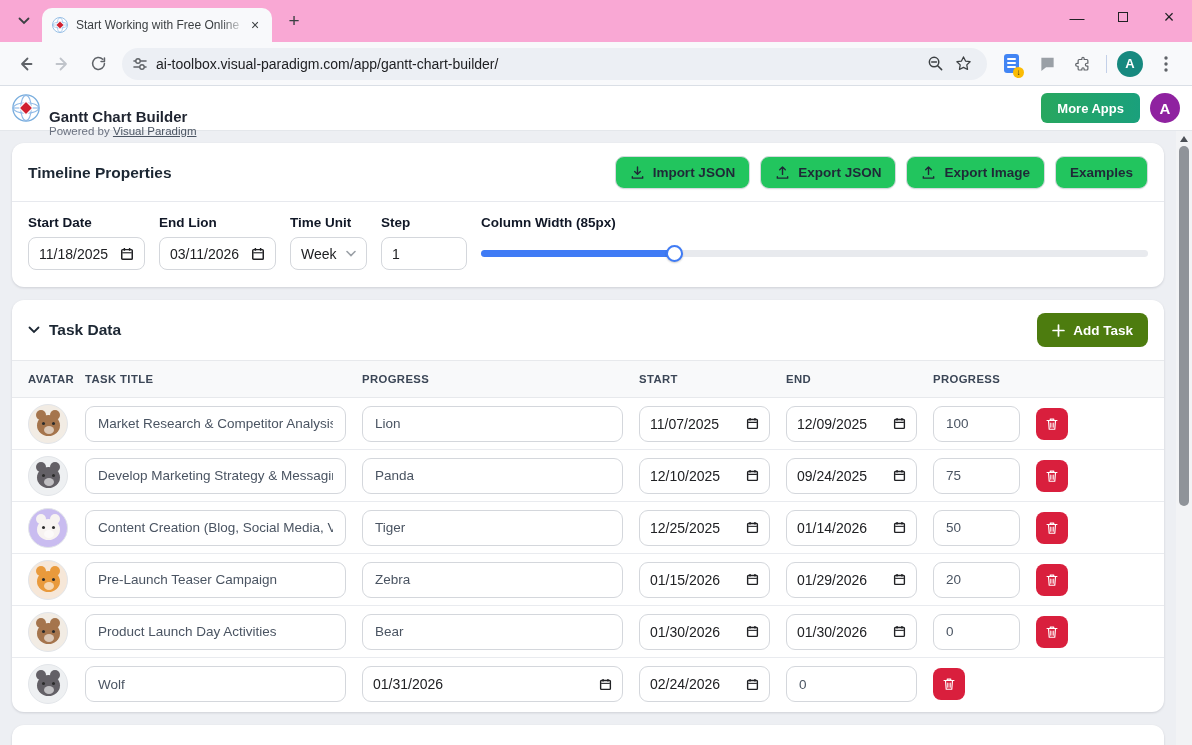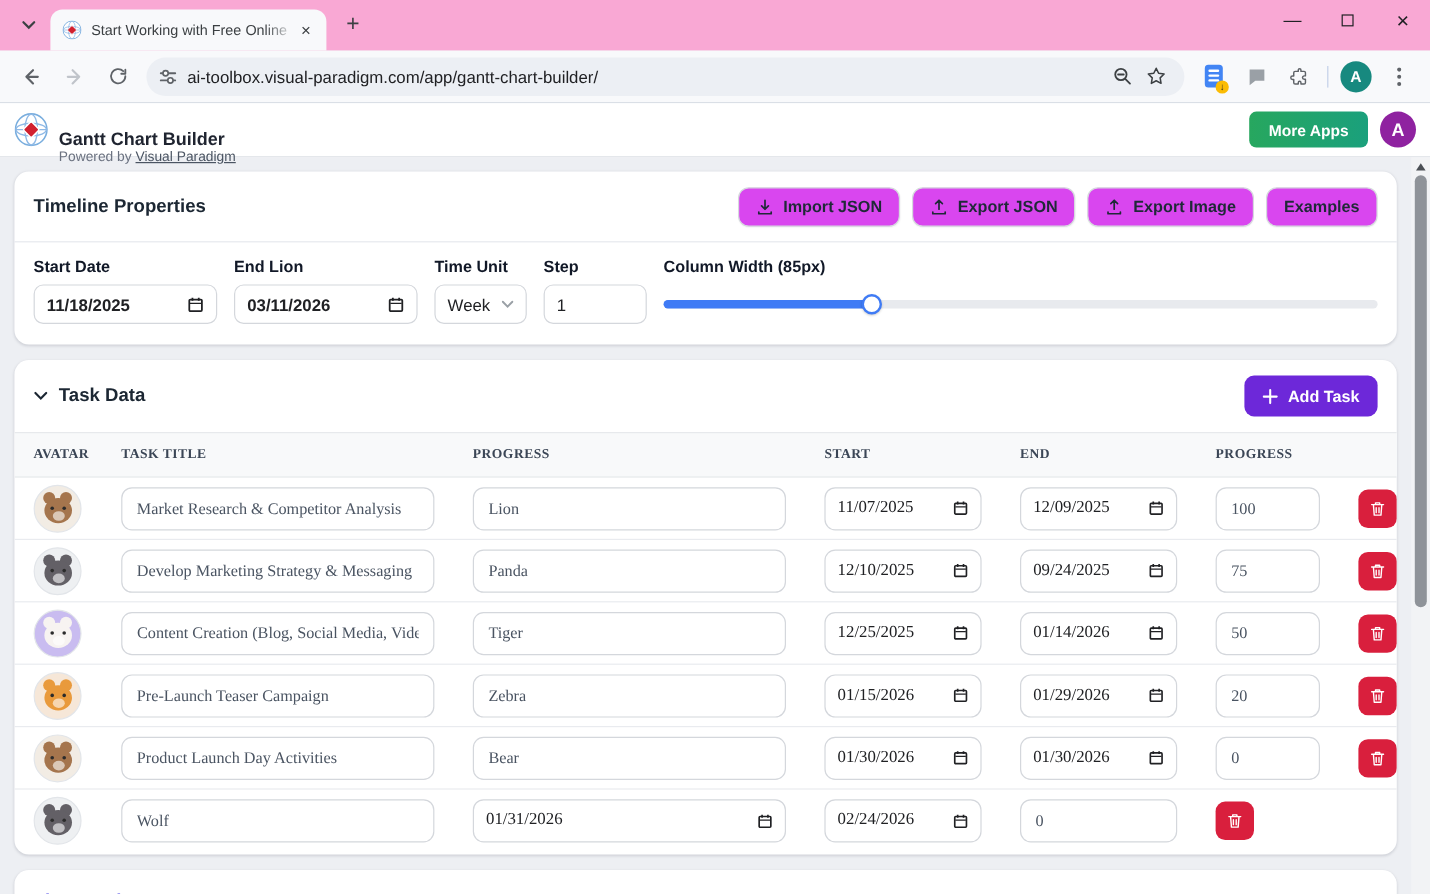--- a/index.html
+++ b/index.html
@@ -59,48 +59,48 @@
     font-weight:700; display:flex; align-items:center; justify-content:center; cursor:pointer; }
 
   
   .page { position:relative; height:614px; padding:12px 28px 0 12px; }
   .card { background:#fff; border-radius:12px; box-shadow:0 1px 2px rgba(16,24,40,.05),0 1px 3px rgba(16,24,40,.09); }
 
   .card-head { display:flex; justify-content:space-between; align-items:center; padding:13px 16px 12px;
     border-bottom:1px solid #e7e9ee; }
   .section-title { font-size:15.5px; font-weight:700; color:#1c2733; }
   .head-btns { display:flex; gap:10px; }
-  .btn-outline { height:33px; display:flex; align-items:center; gap:8px; padding:0 14px; background:#d946ef;
+  .btn-outline { height:33px; display:flex; align-items:center; gap:8px; padding:0 14px; background:#22c55e;
     border:1px solid #d6d9de; border-radius:9px; font-size:13.5px; font-weight:600; color:#1f2937;
     cursor:pointer; font-family:inherit; box-shadow:0 1px 1px rgba(16,24,40,.04); }
 
   .form-row { display:flex; gap:14px; padding:13px 16px 17px; }
   .field { display:flex; flex-direction:column; }
   .field-label { font-size:13.5px; font-weight:700; color:#111827; margin-bottom:7px; }
   .control { height:33px; border:1px solid #d4d7dc; border-radius:8px; background:#fff; display:flex;
     align-items:center; padding:0 10px; font-size:14px; color:#202124; }
   .date-control { justify-content:space-between; cursor:text; }
-  .w-date { width:153px;font-weight:bold; } .w-unit { width:77px; } .w-step { width:86px; }
+  .w-date { width:117px; } .w-unit { width:77px; } .w-step { width:86px; }
   .select-control { justify-content:space-between; cursor:pointer; }
   .field-grow { flex:1; }
   .slider-wrap { position:relative; height:33px; display:flex; align-items:center; cursor:pointer; }
   .slider-track { width:100%; height:7px; border-radius:4px; background:#e8eaee; position:relative; }
   .slider-fill { height:7px; border-radius:4px; background:#3f7bf5; width:29%; }
   .slider-thumb { position:absolute; top:-5px; width:17px; height:17px; border-radius:50%; background:#fff;
     border:2px solid #3f7bf5; box-shadow:0 1px 2px rgba(0,0,0,.2); }
 
   
   .tasks-card { margin-top:13px; overflow:hidden; padding-bottom:2px; }
   .tasks-head { display:flex; justify-content:space-between; align-items:center; padding:13px 16px; }
   .tasks-title-wrap { display:flex; align-items:center; gap:9px; cursor:pointer; }
   .add-task { height:34px; display:flex; align-items:center; gap:8px; padding:0 15px; border:none;
-    border-radius:8px; background:#6d28d9; color:#fff; font-size:13.5px; font-weight:600; cursor:pointer;
+    border-radius:8px; background:#4d7c0f; color:#fff; font-size:13.5px; font-weight:600; cursor:pointer;
     font-family:inherit; }
-  .tgrid { display:grid; grid-template-columns:41px 261px 261px 131px 131px 87px 32px; column-gap:32px;
-    align-items:center; padding:0 16px;font-family:Liberation Serif, serif; }
+  .tgrid { display:grid; grid-template-columns:41px 261px 261px 131px 131px 87px 32px; column-gap:16px;
+    align-items:center; padding:0 16px; }
   .thead { background:#f8f9fa; border-top:1px solid #e7e9ec; border-bottom:1px solid #e7e9ec; height:38px; }
   .th { font-size:11.3px; font-weight:700; color:#3b4656; letter-spacing:.4px; }
   .trow { height:52px; border-bottom:1px solid #e9ebef; }
   .trow:last-child { border-bottom:none; }
   .cell-input { width:100%; height:36px; border:1px solid #d4d7dc; border-radius:9px; padding:0 12px;
     font-size:13.5px; color:#4a5462; font-family:inherit; background:#fff; outline:none; }
   .date-cell { height:36px; border-radius:9px; }
   .del-btn { width:32px; height:32px; border:none; border-radius:8px; background:#d91f3d; display:flex;
     align-items:center; justify-content:center; cursor:pointer; }
 

